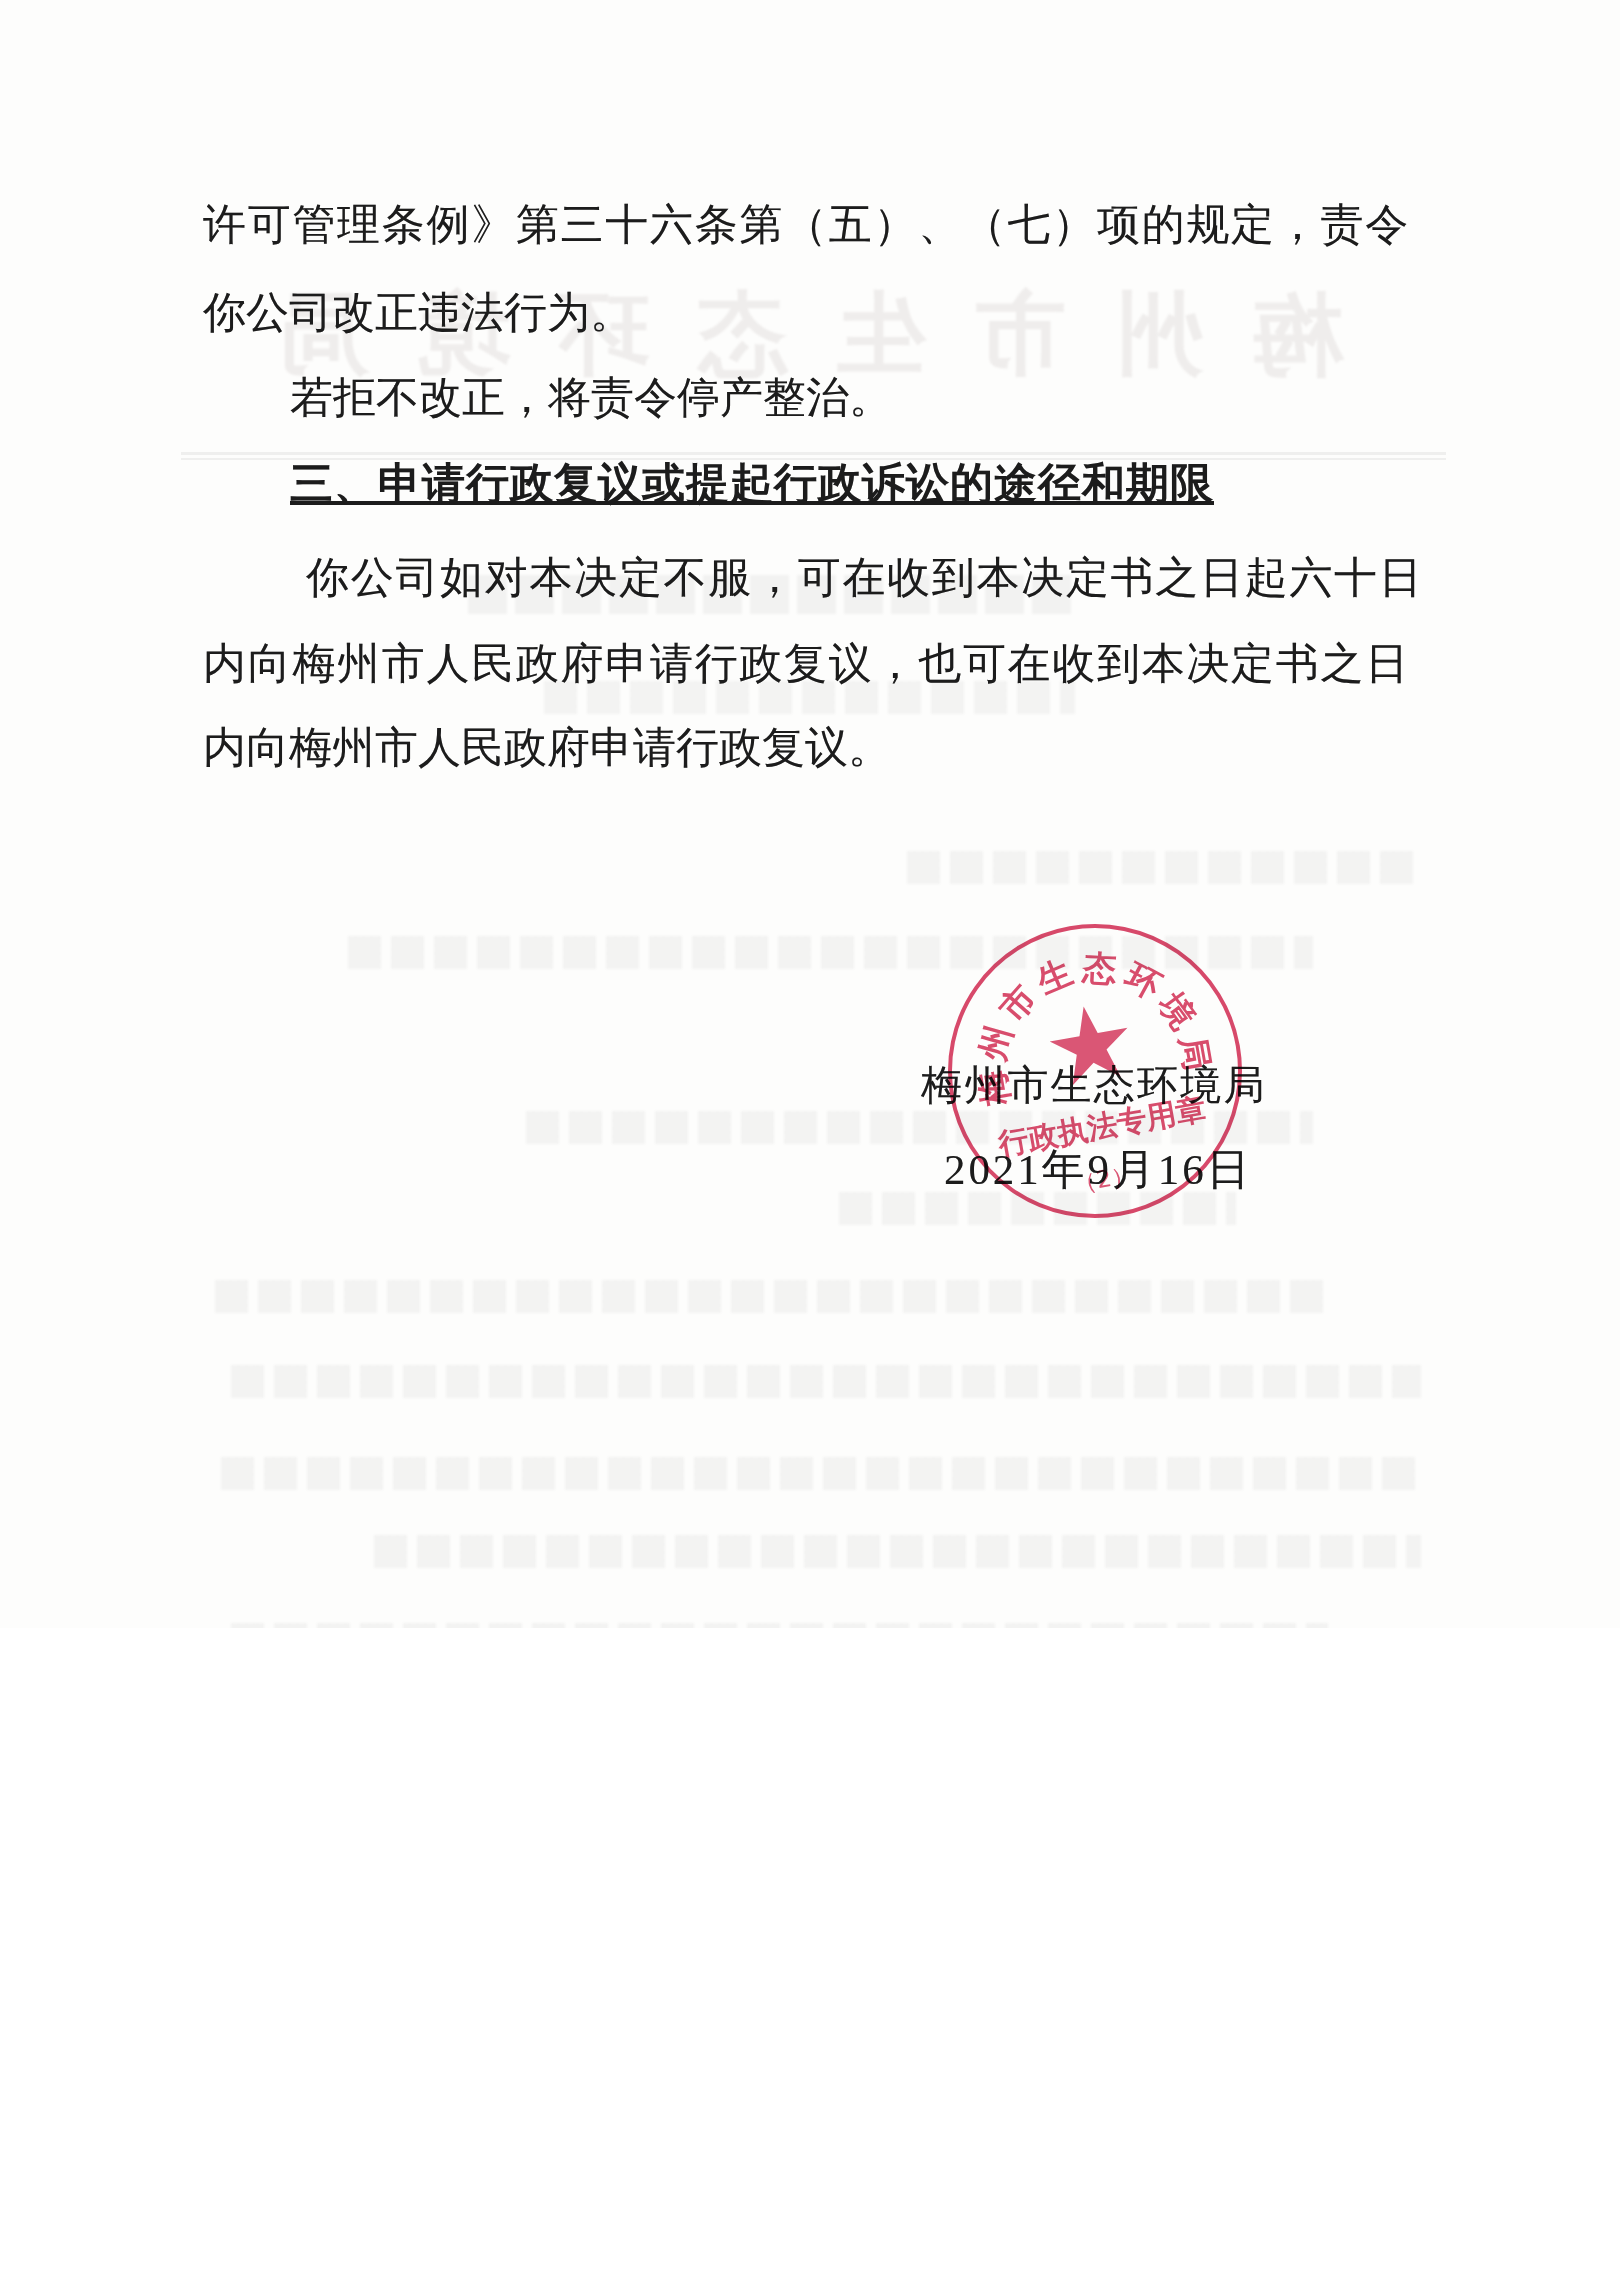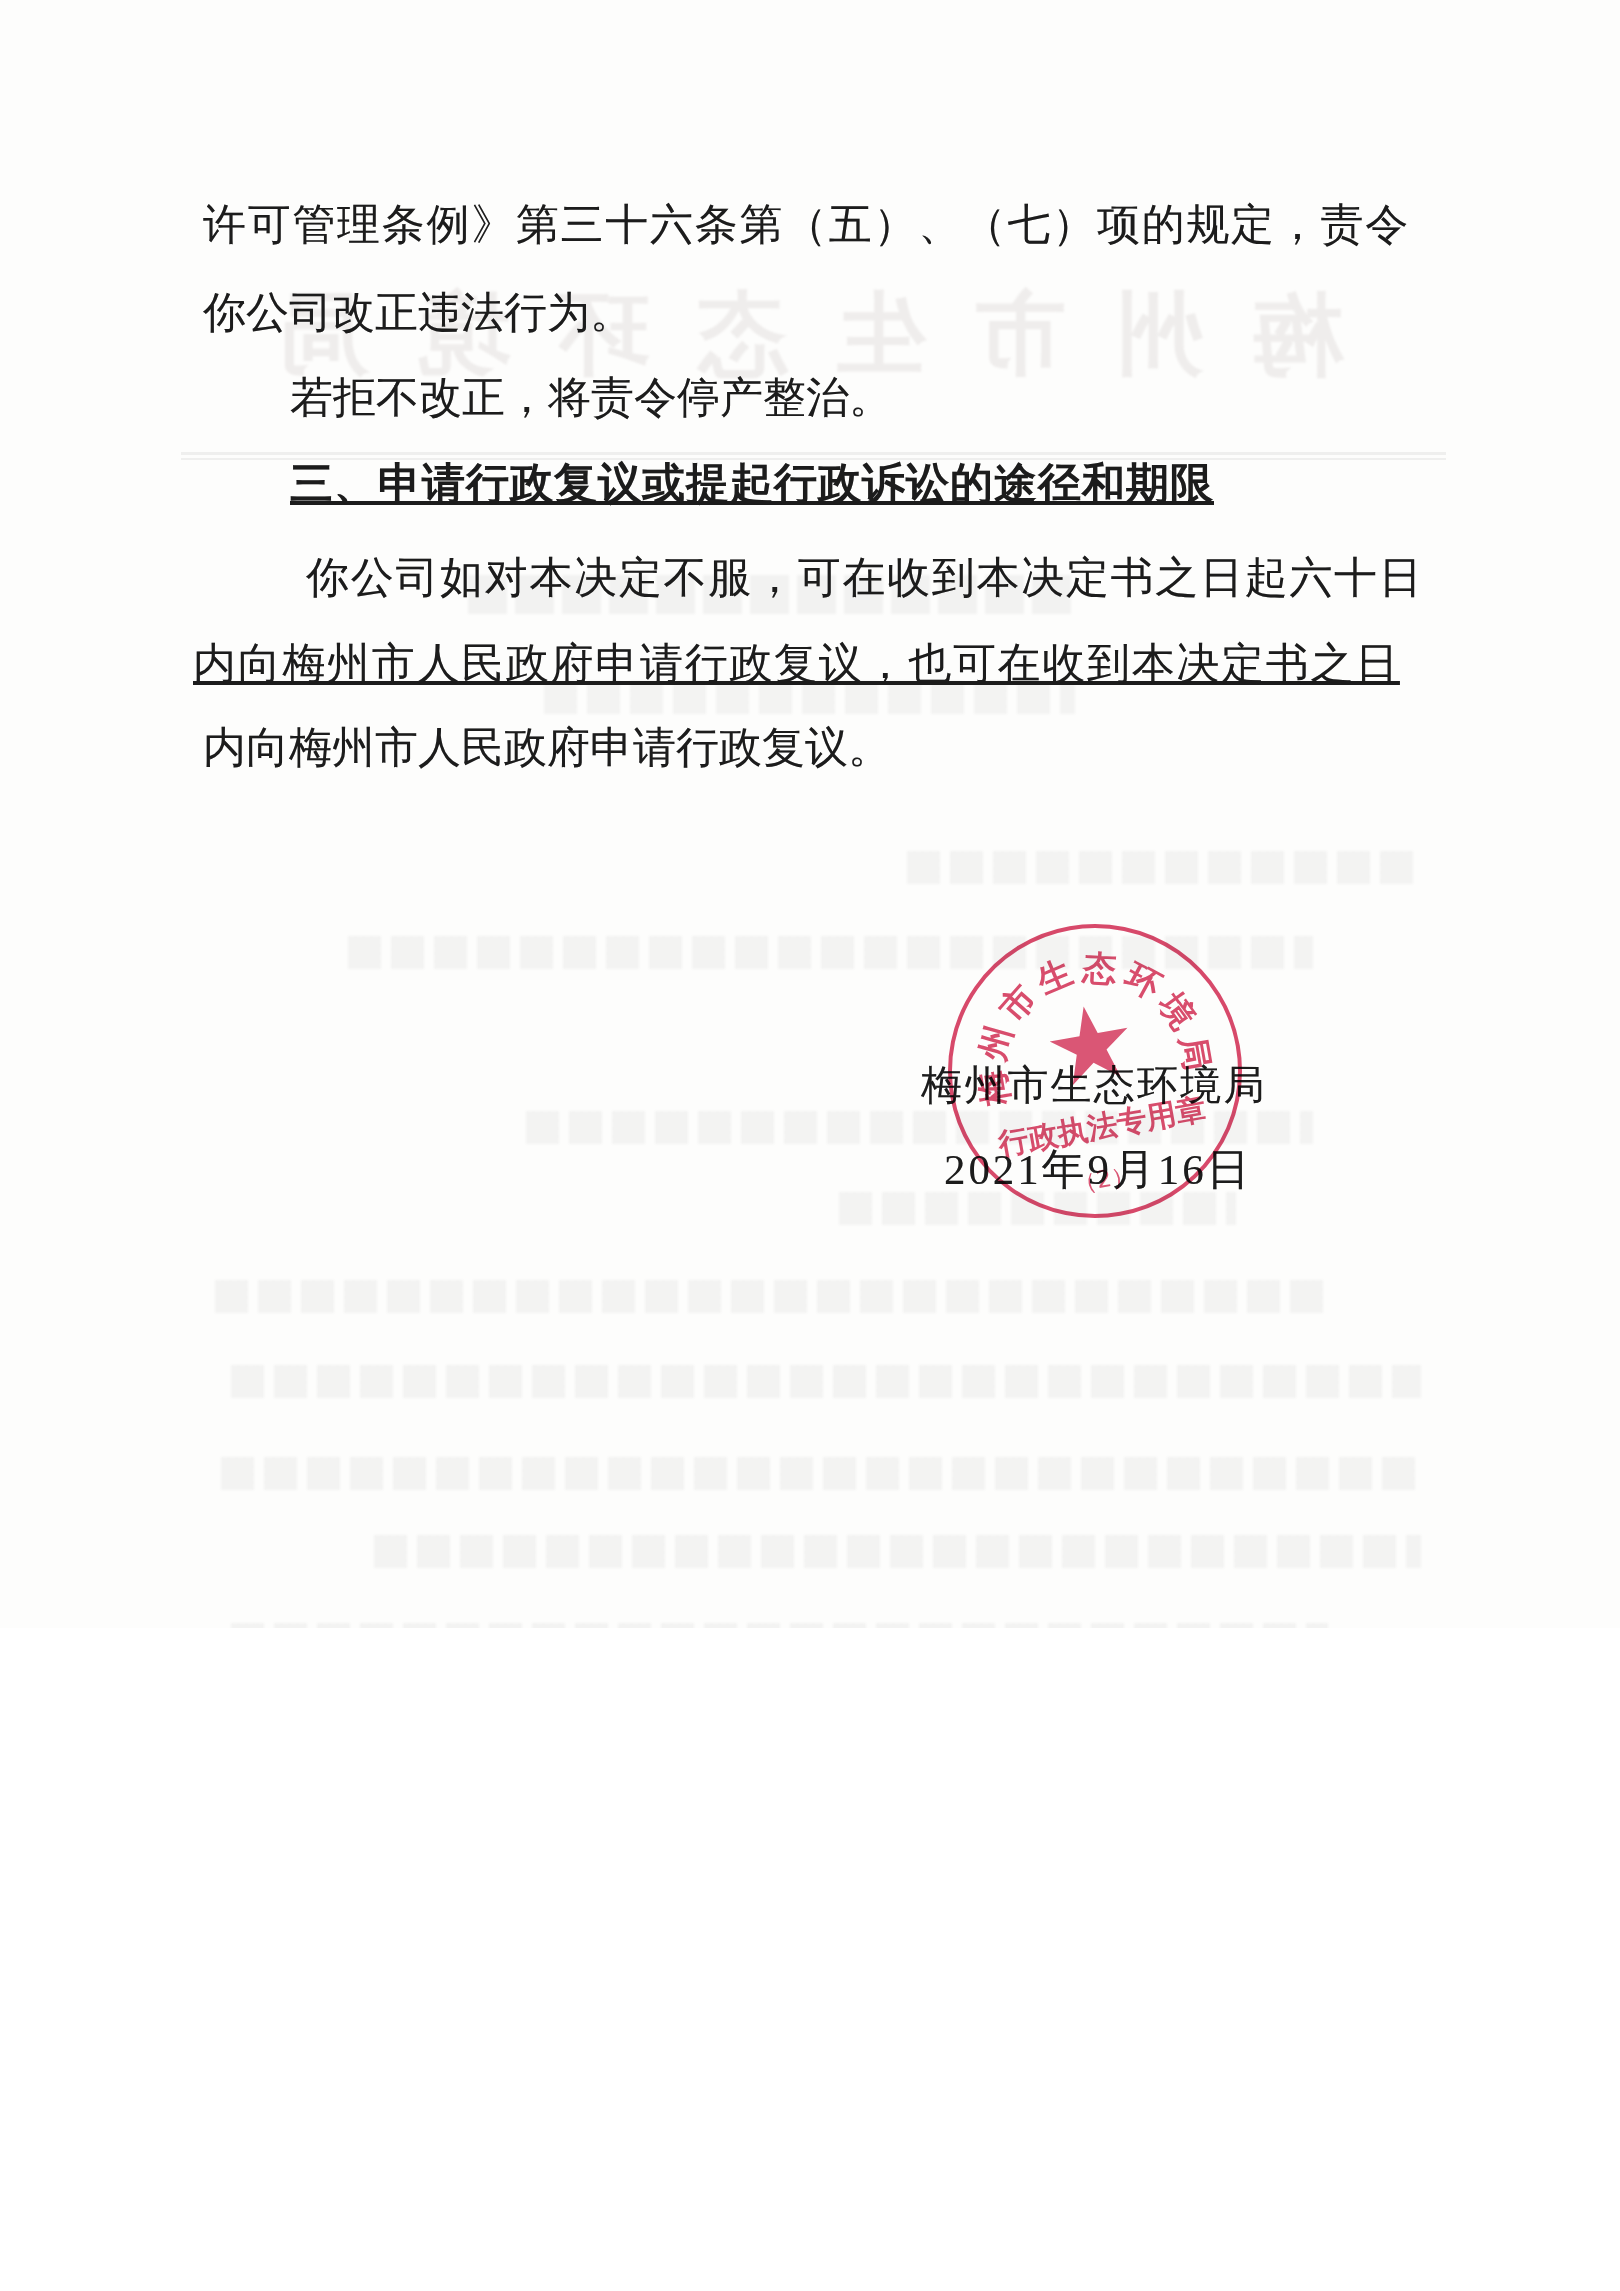--- a/index.html
+++ b/index.html
@@ -159,21 +159,21 @@
   <div class="ghost-row" style="top:1970px;left:806px;width:522px;"></div>
   <div class="ghost-row" style="top:2051px;left:231px;width:1097px;"></div>
 
   <div class="line full" style="left:203px;top:199px;">许可管理条例》第三十六条第（五）、（七）项的规定，责令</div>
   <div class="line" style="left:203px;top:287px;">你公司改正违法行为。</div>
   <div class="line" style="left:290px;top:372px;">若拒不改正，将责令停产整治。</div>
 
   <div class="line heading" style="left:290px;top:458px;">三、申请行政复议或提起行政诉讼的途径和期限</div>
 
   <div class="line full" style="left:290px;top:552px;margin-left:16px;">你公司如对本决定不服，可在收到本决定书之日起六十日</div>
-  <div class="line full" style="left:193px;top:638px;text-decoration:underline;">内向梅州市人民政府申请行政复议，也可在收到本决定书之日</div>
+  <div class="line full" style="left:203px;top:638px;">内向梅州市人民政府申请行政复议，也可在收到本决定书之日</div>
   <div class="line" style="left:203px;top:722px;">内向梅州市人民政府申请行政复议。</div>
 
 
   <div class="sig" style="left:921px;top:1061px;">梅州市生态环境局</div>
   <div class="sig date" style="left:944px;top:1145px;">2021年9月16日</div>
 
   <div class="seal">
     <div class="seal-ring"></div>
     <span class="arc-char" style="transform:rotate(-90deg) translateY(-102px);">梅</span>
     <span class="arc-char" style="transform:rotate(-64.3deg) translateY(-102px);">州</span>

